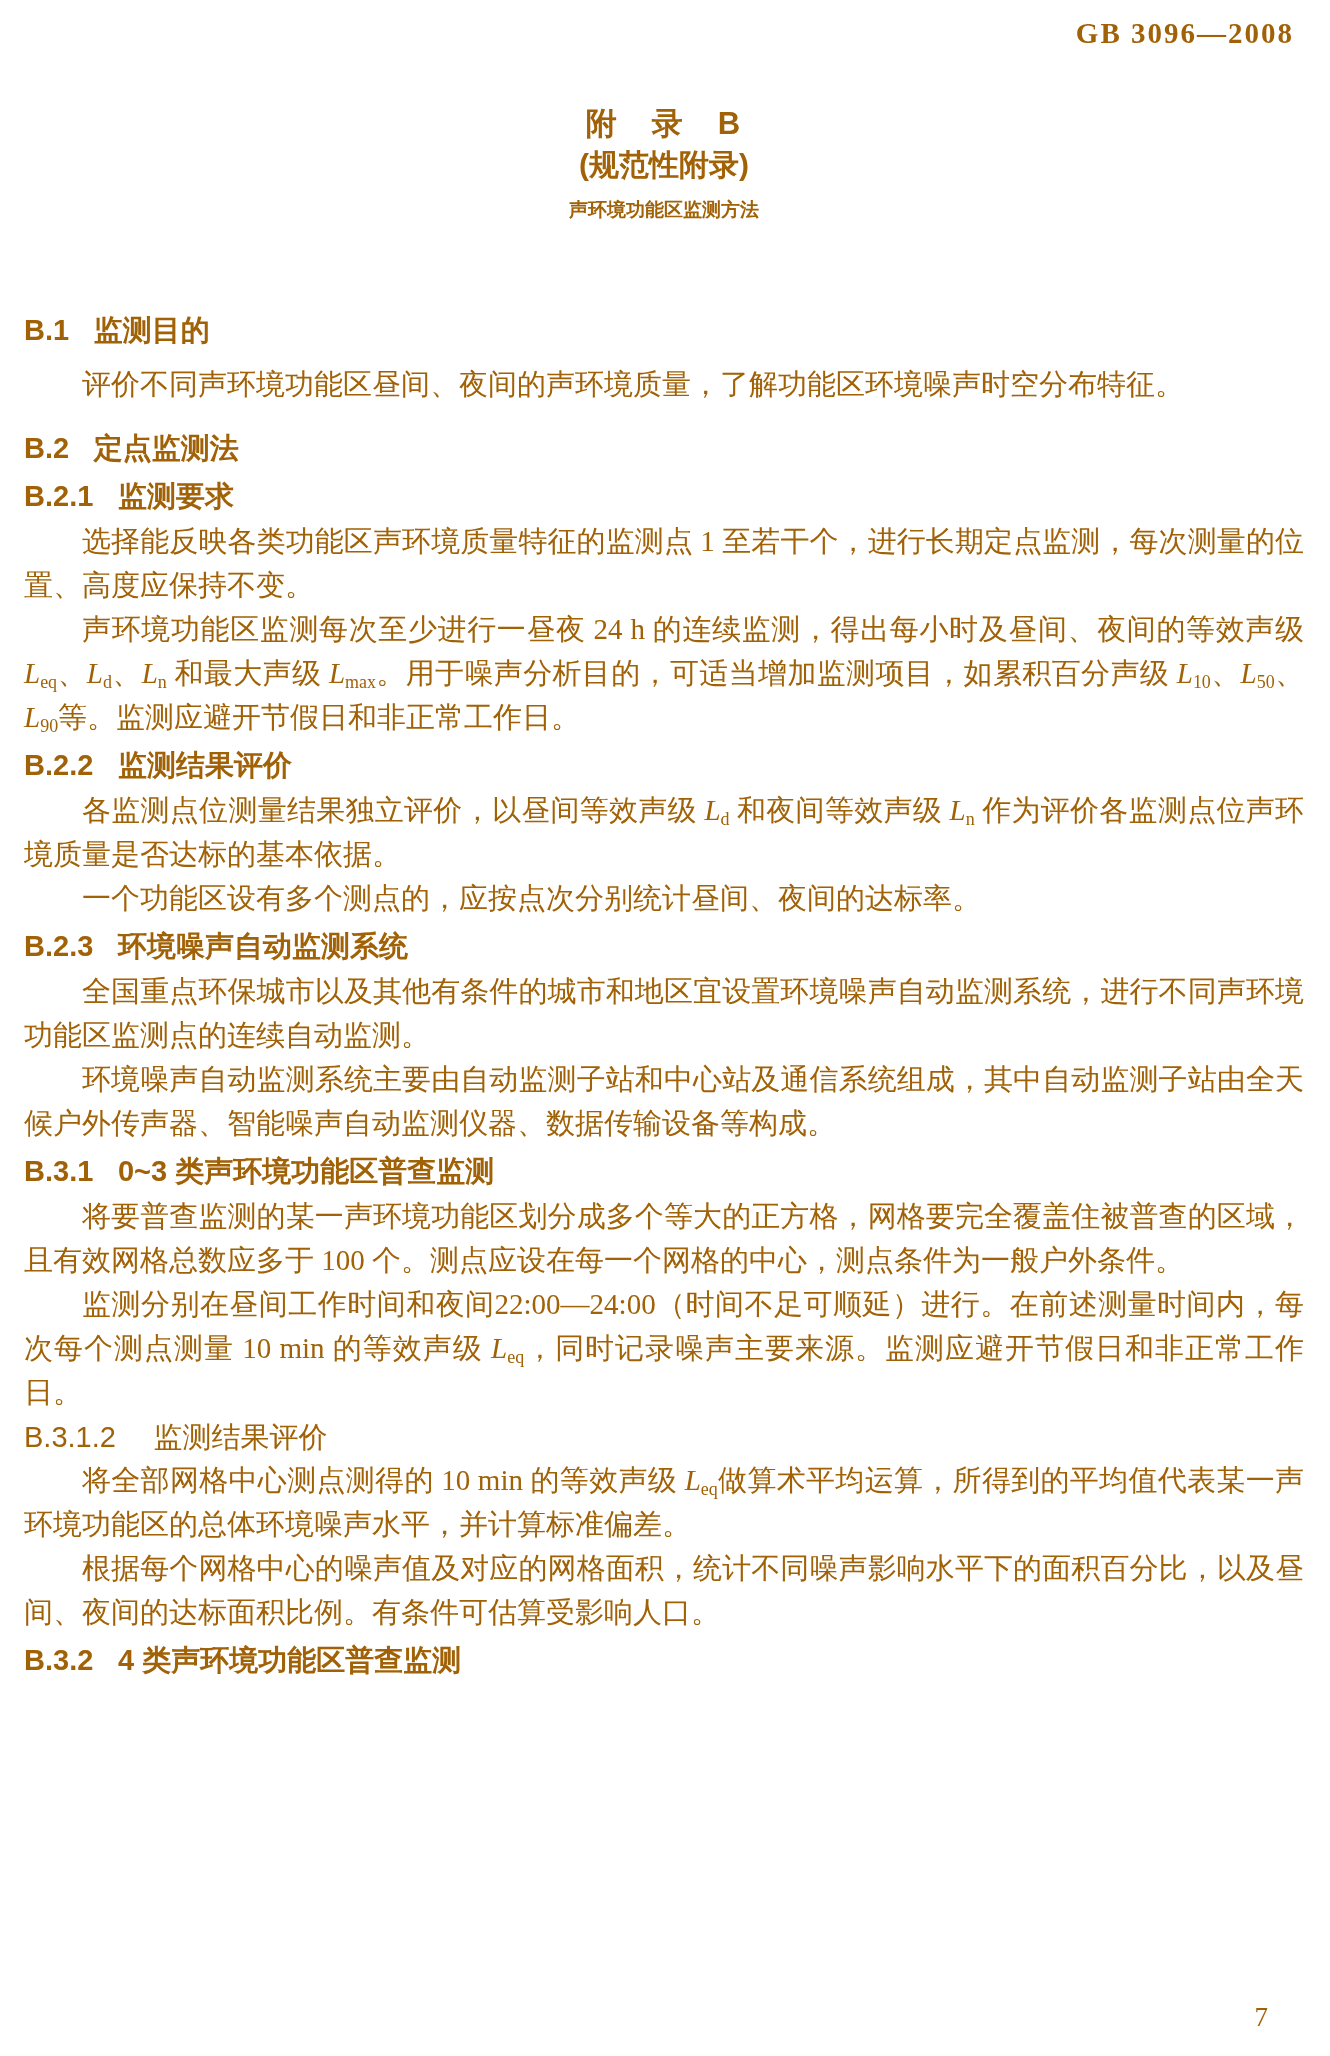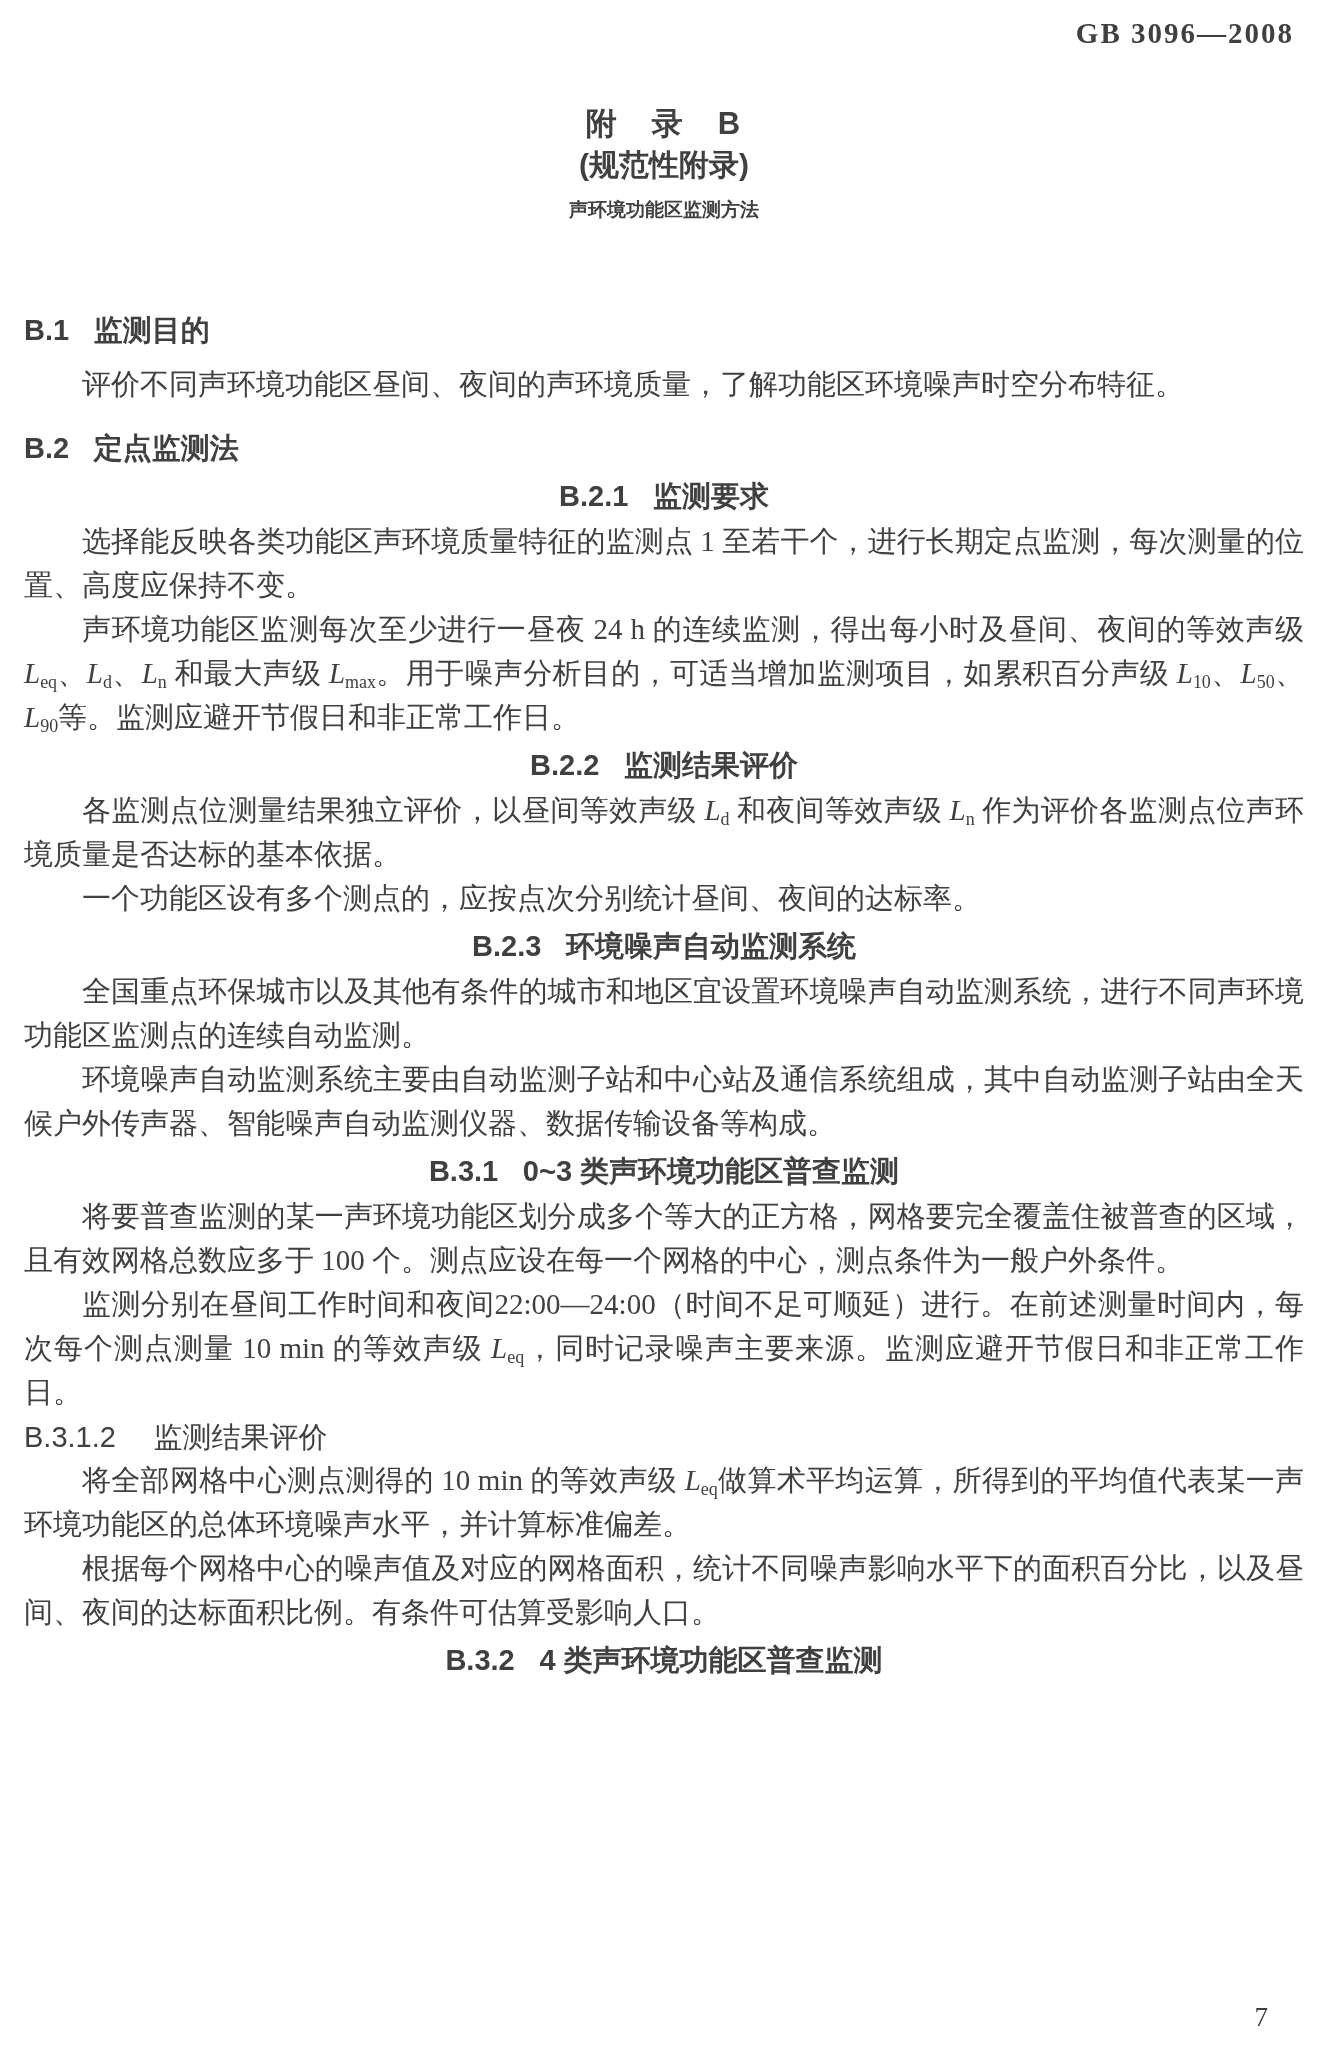--- a/index.html
+++ b/index.html
@@ -2,21 +2,21 @@
 <html><head>
 <meta charset="utf-8">
 <style>
   html, body { margin: 0; padding: 0; background: #e8e8e8; }
   .page {
     position: relative;
     width: 1330px;
     height: 2056px;
     margin: 0 auto;
     background: #ffffff;
-    color: #404040;
+    color: #a16207;
     overflow: hidden;
     font-family: "Liberation Serif", serif;
     box-sizing: border-box;
     padding: 16px 26px 0 24px;
   }
   .doc-header {
     text-align: right;
     padding-right: 10px;
     font-family: "Liberation Serif", serif;
     font-weight: bold;
@@ -44,21 +44,21 @@
   }
   .hd { display: block; }
   .hnum { font-family: "Liberation Sans", sans-serif; margin-right: 0.85em; }
   .h2, .h3 {
     font-weight: bold;
     font-size: 29px;
     line-height: 32px;
     font-family: "Liberation Sans", sans-serif;
   }
   .h2 { margin: 26px 0 16px 0; }
-  .h3 { margin: 10px 0 7px 0; text-align: center; }
+  .h3 { margin: 10px 0 7px 0; }
   .h4 {
     font-weight: normal;
     font-size: 29px;
     line-height: 32px;
     margin: 7px 0 5px 0;
     font-family: "Liberation Serif", serif;
   }
   .h4 .hnum { font-weight: normal; margin-right: 1.3em; }
   .lvar { white-space: nowrap; }
   .lvar i {

